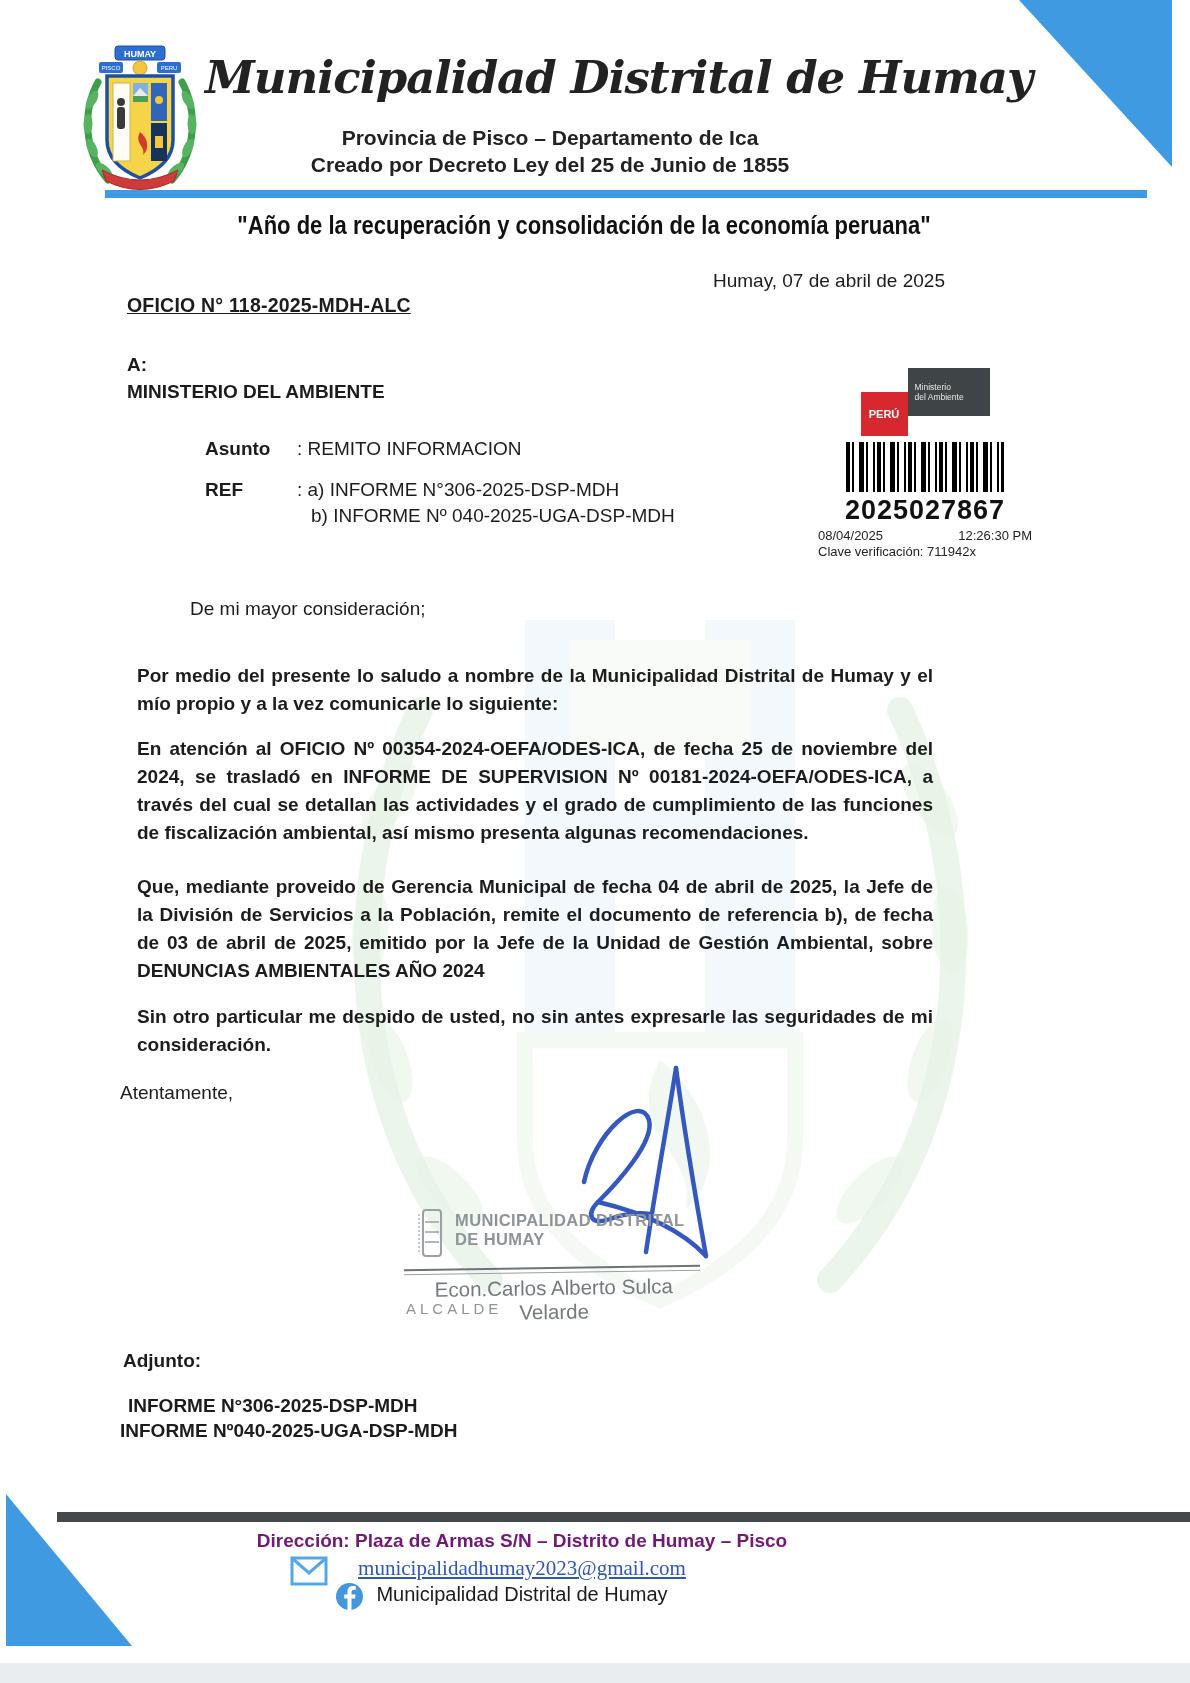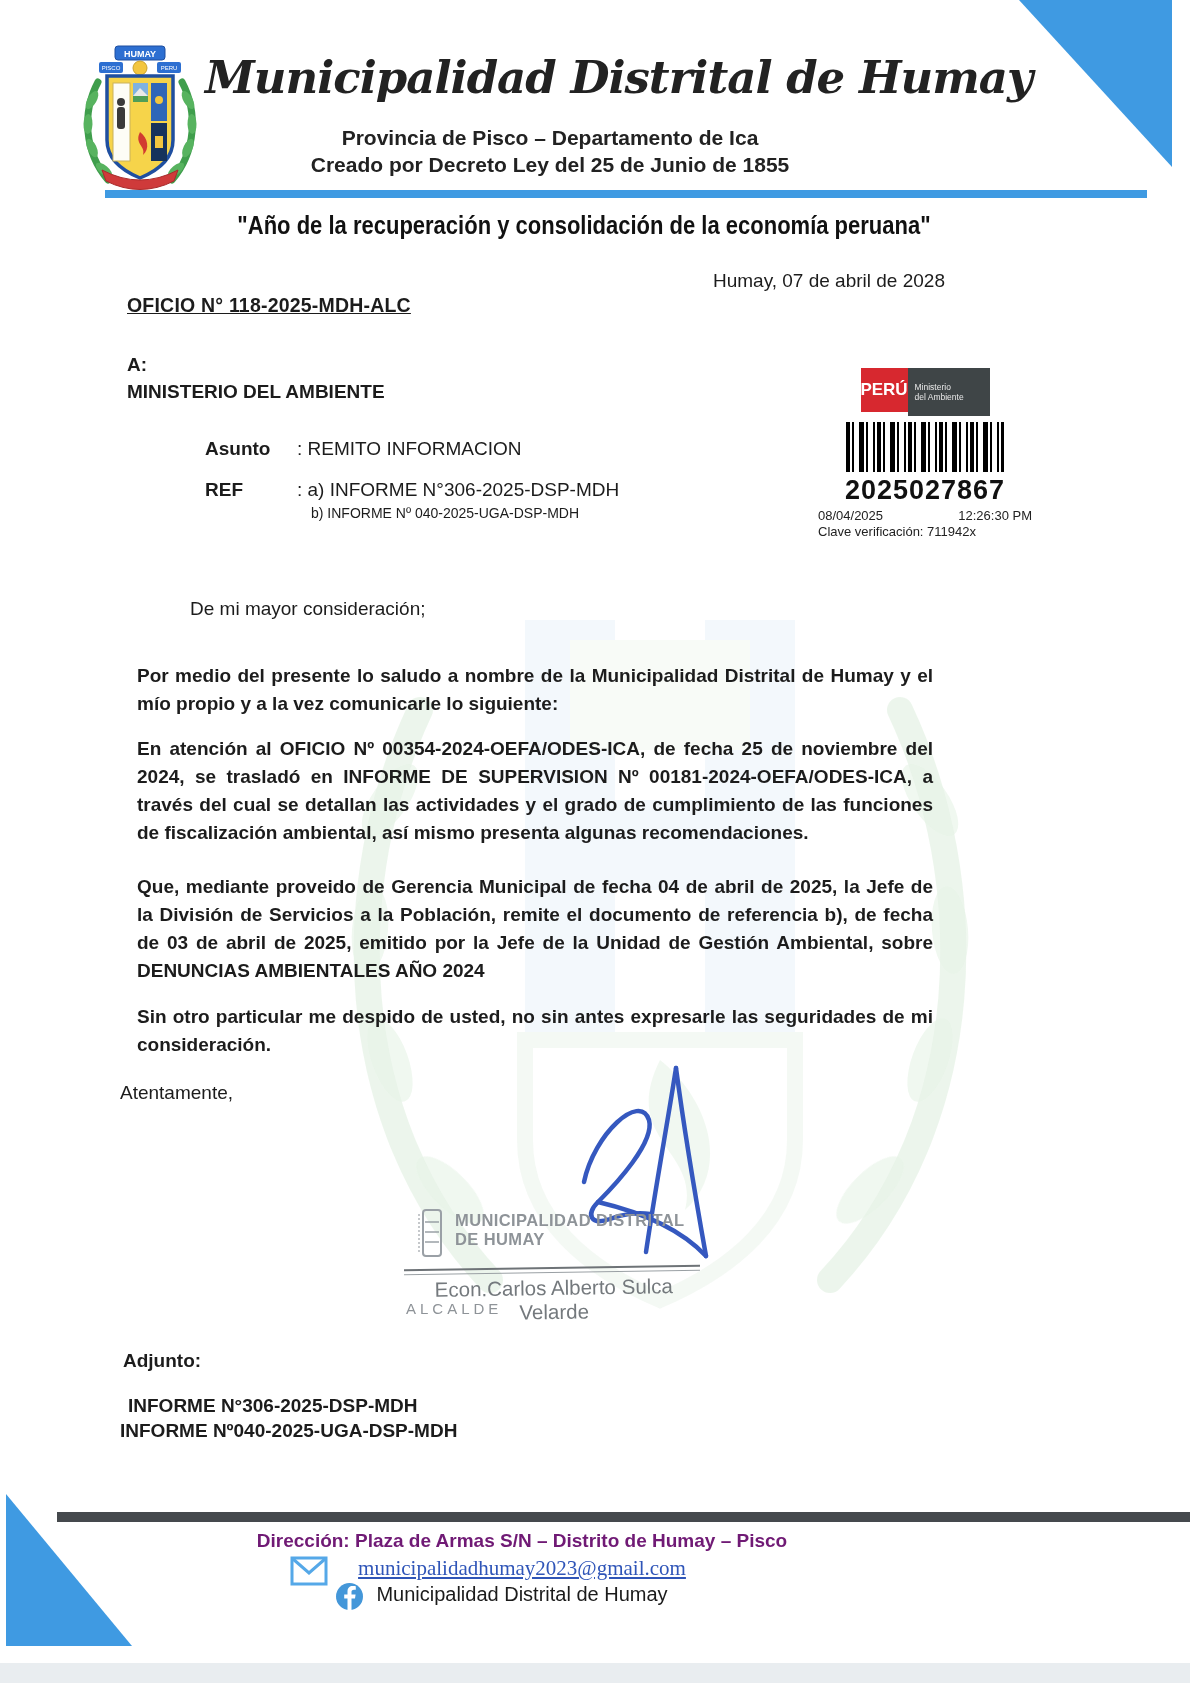--- a/index.html
+++ b/index.html
@@ -30,27 +30,27 @@
     font-size:25px;font-weight:700;color:#111;transform:scaleX(.88);transform-origin:center;}
 
   
   .date-line{position:absolute;top:270px;left:600px;width:345px;text-align:right;font-size:19px;}
   .oficio{position:absolute;top:294px;left:127px;font-size:19.5px;font-weight:700;
     text-decoration:underline;letter-spacing:.2px;}
   .to-label{position:absolute;top:354px;left:127px;font-size:19px;font-weight:700;}
   .recipient{position:absolute;top:381px;left:127px;font-size:19px;font-weight:700;}
   .meta-label{position:absolute;left:205px;font-size:19px;font-weight:700;}
   .meta-value{position:absolute;left:297px;font-size:19px;}
-  .ref-b{position:absolute;top:505px;left:311px;font-size:14px;}
+  .ref-b{position:absolute;top:505px;left:311px;font-size:19px;}
 
   
   .stamp{position:absolute;top:368px;left:815px;width:220px;}
   .stamp-logo{display:flex;justify-content:center;}
   .logo-red{width:47px;height:44px;background:#d7282f;color:#fff;display:flex;align-items:center;
-    justify-content:center;font-size:17px;font-weight:700;}
+    justify-content:center;font-size:11px;font-weight:700;margin-top:24px;}
   .logo-dark{width:82px;height:48px;background:#3f4547;color:#e8e8e8;font-size:8.5px;
     line-height:10.5px;display:flex;flex-direction:column;justify-content:center;padding-left:7px;box-sizing:border-box;}
   .barcode{margin:6px auto 0 auto;width:158px;height:50px;
     background:repeating-linear-gradient(90deg,#000 0 4px,#fff 4px 6px,#000 6px 8px,#fff 8px 13px,
       #000 13px 18px,#fff 18px 20px,#000 20px 22px,#fff 22px 27px,#000 27px 29px,#fff 29px 31px);}
   .stamp-number{margin-top:3px;text-align:center;font-size:27px;font-weight:700;letter-spacing:1px;color:#111;}
   .stamp-dt{display:flex;justify-content:space-between;font-size:13px;color:#222;margin-top:2px;padding:0 3px;}
   .stamp-clave{font-size:13px;color:#222;margin-top:1px;padding-left:3px;}
 
   
@@ -162,21 +162,21 @@
   </svg>
 
   <div class="header-text">
     <div class="org-title">Municipalidad Distrital de Humay</div>
     <div class="org-sub">Provincia de Pisco – Departamento de Ica</div>
     <div class="org-sub2">Creado por Decreto Ley del 25 de Junio de 1855</div>
   </div>
 
   <div class="slogan">"Año de la recuperación y consolidación de la economía peruana"</div>
 
-  <div class="date-line">Humay, 07 de abril de 2028</div>
+  <div class="date-line">Humay, 07 de abril de 2025</div>
   <div class="oficio">OFICIO N° 118-2025-MDH-ALC</div>
   <div class="to-label">A:</div>
   <div class="recipient">MINISTERIO DEL AMBIENTE</div>
 
   <div class="meta-label" style="top:438px">Asunto</div>
   <div class="meta-value" style="top:438px">: REMITO INFORMACION</div>
   <div class="meta-label" style="top:479px">REF</div>
   <div class="meta-value" style="top:479px">: a) INFORME N°306-2025-DSP-MDH</div>
   <div class="ref-b">b) INFORME Nº 040-2025-UGA-DSP-MDH</div>
 

